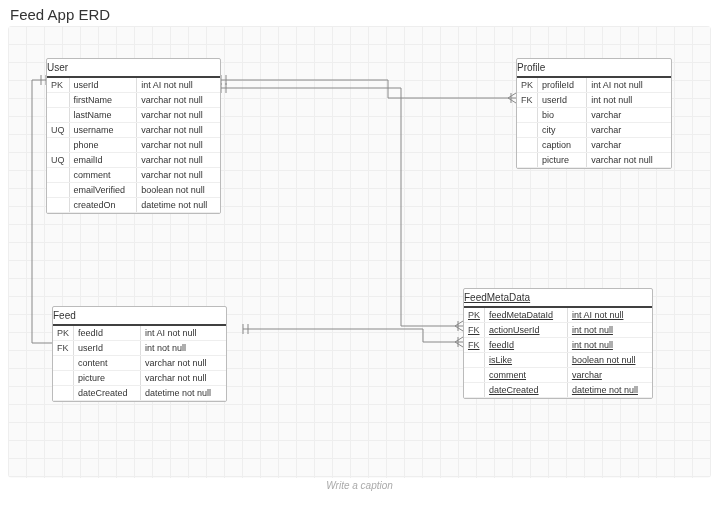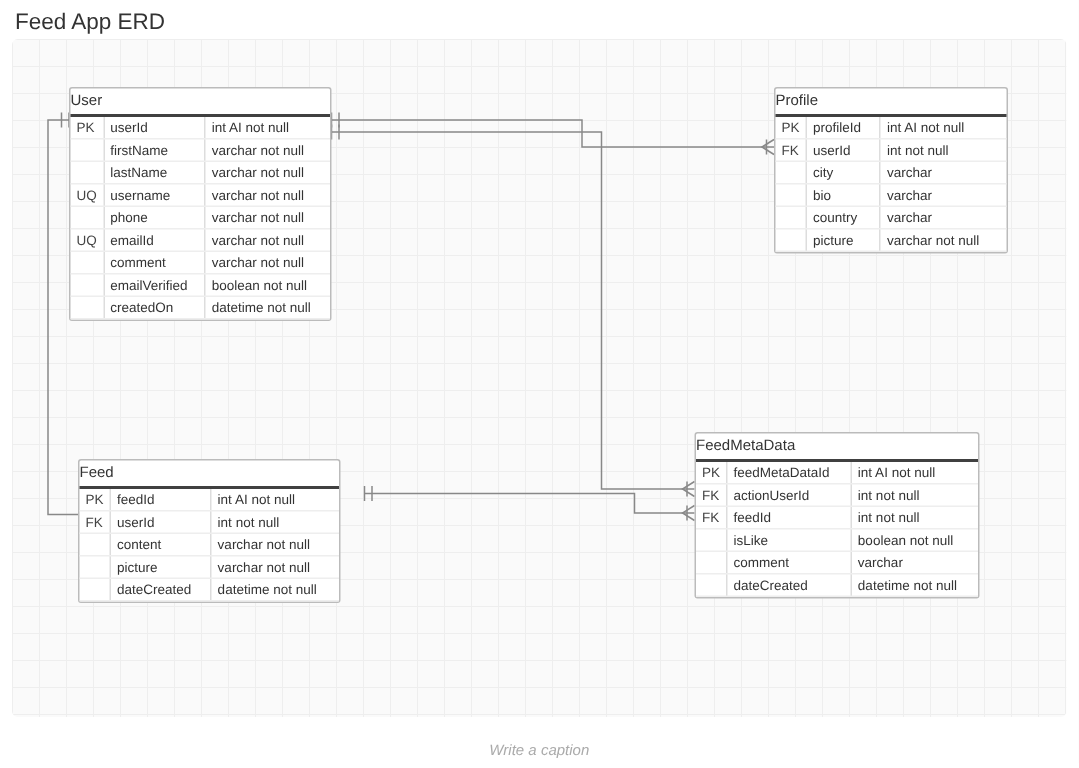--- a/index.html
+++ b/index.html
@@ -10,21 +10,21 @@
     position:absolute; left:8px; top:26px; width:703px; height:452px;
     background-color:#fafafa;
     background-image:
       linear-gradient(to right, #eee 1px, transparent 1px),
       linear-gradient(to bottom, #eee 1px, transparent 1px);
     background-size:18px 18px;
     border-radius:4px;
   }
   .caption-area {
     position:absolute; left:8px; right:8px; bottom:6px; height:26px;
-    display:flex; align-items:flex-end; justify-content:center;
+    display:flex; align-items:flex-start; justify-content:center;
     color:#aaa; font-style:italic; font-size:10px;
   }
   .entity {
     position:absolute; background:white; border:1px solid #bbb; border-radius:2px;
   }
   .entity .title {
     text-align:left; font-size:10px; padding:3px 0; border-bottom:2px solid #404040; color:#333;
   }
   .entity table { border-collapse:collapse; width:100%; }
   .entity td {
@@ -134,31 +134,31 @@
             <td>profileId</td>
             <td>int AI not null</td>
           </tr>
         <tr>
             <td>FK</td>
             <td>userId</td>
             <td>int not null</td>
           </tr>
         <tr>
             <td></td>
+            <td>bio</td>
+            <td>varchar</td>
+          </tr>
+        <tr>
+            <td></td>
             <td>city</td>
             <td>varchar</td>
           </tr>
         <tr>
             <td></td>
-            <td>bio</td>
-            <td>varchar</td>
-          </tr>
-        <tr>
-            <td></td>
-            <td>country</td>
+            <td>caption</td>
             <td>varchar</td>
           </tr>
         <tr>
             <td></td>
             <td>picture</td>
             <td>varchar not null</td>
           </tr>
       </tbody>
     </table>
   </div>
@@ -189,21 +189,21 @@
           </tr>
         <tr>
             <td></td>
             <td>dateCreated</td>
             <td>datetime not null</td>
           </tr>
       </tbody>
     </table>
   </div>
 
-  <div class="entity" style="left:455px; top:262px; width:190px;">
+  <div class="entity" style="left:455px; top:262px; width:190px;text-decoration:underline;">
     <div class="title">FeedMetaData</div>
     <table>
       <tbody>
         <tr>
             <td>PK</td>
             <td>feedMetaDataId</td>
             <td>int AI not null</td>
           </tr>
         <tr>
             <td>FK</td>

